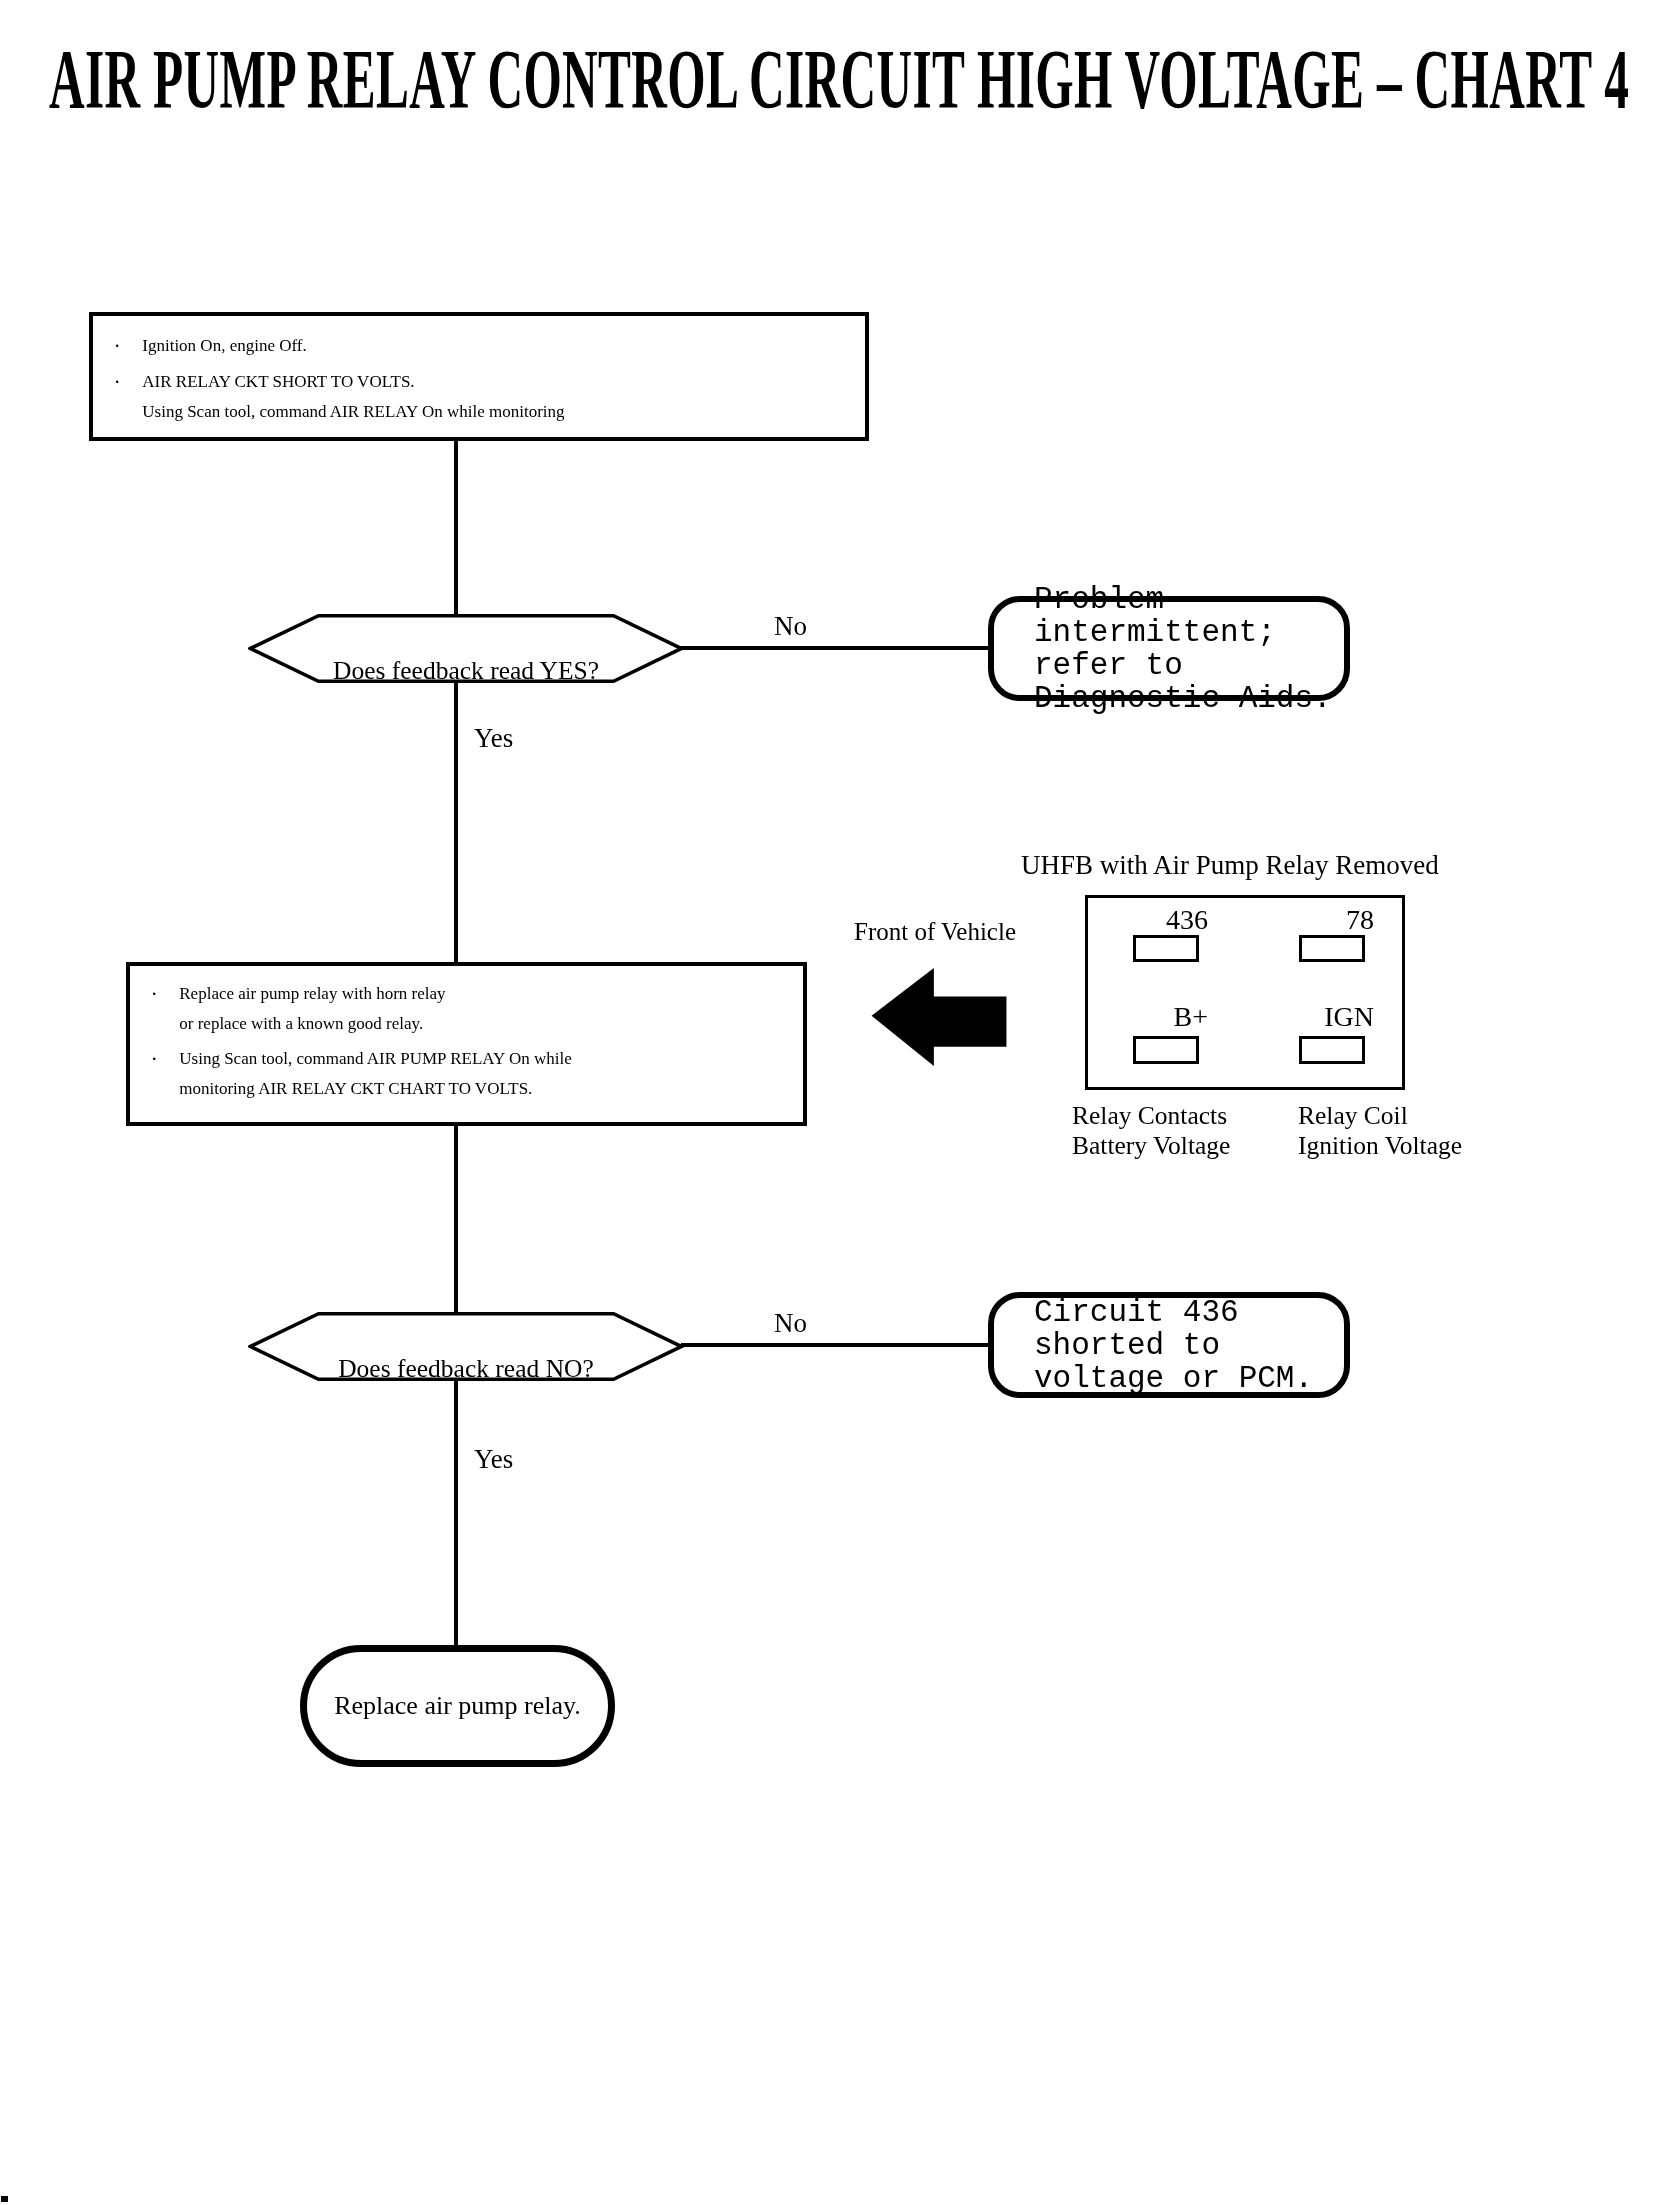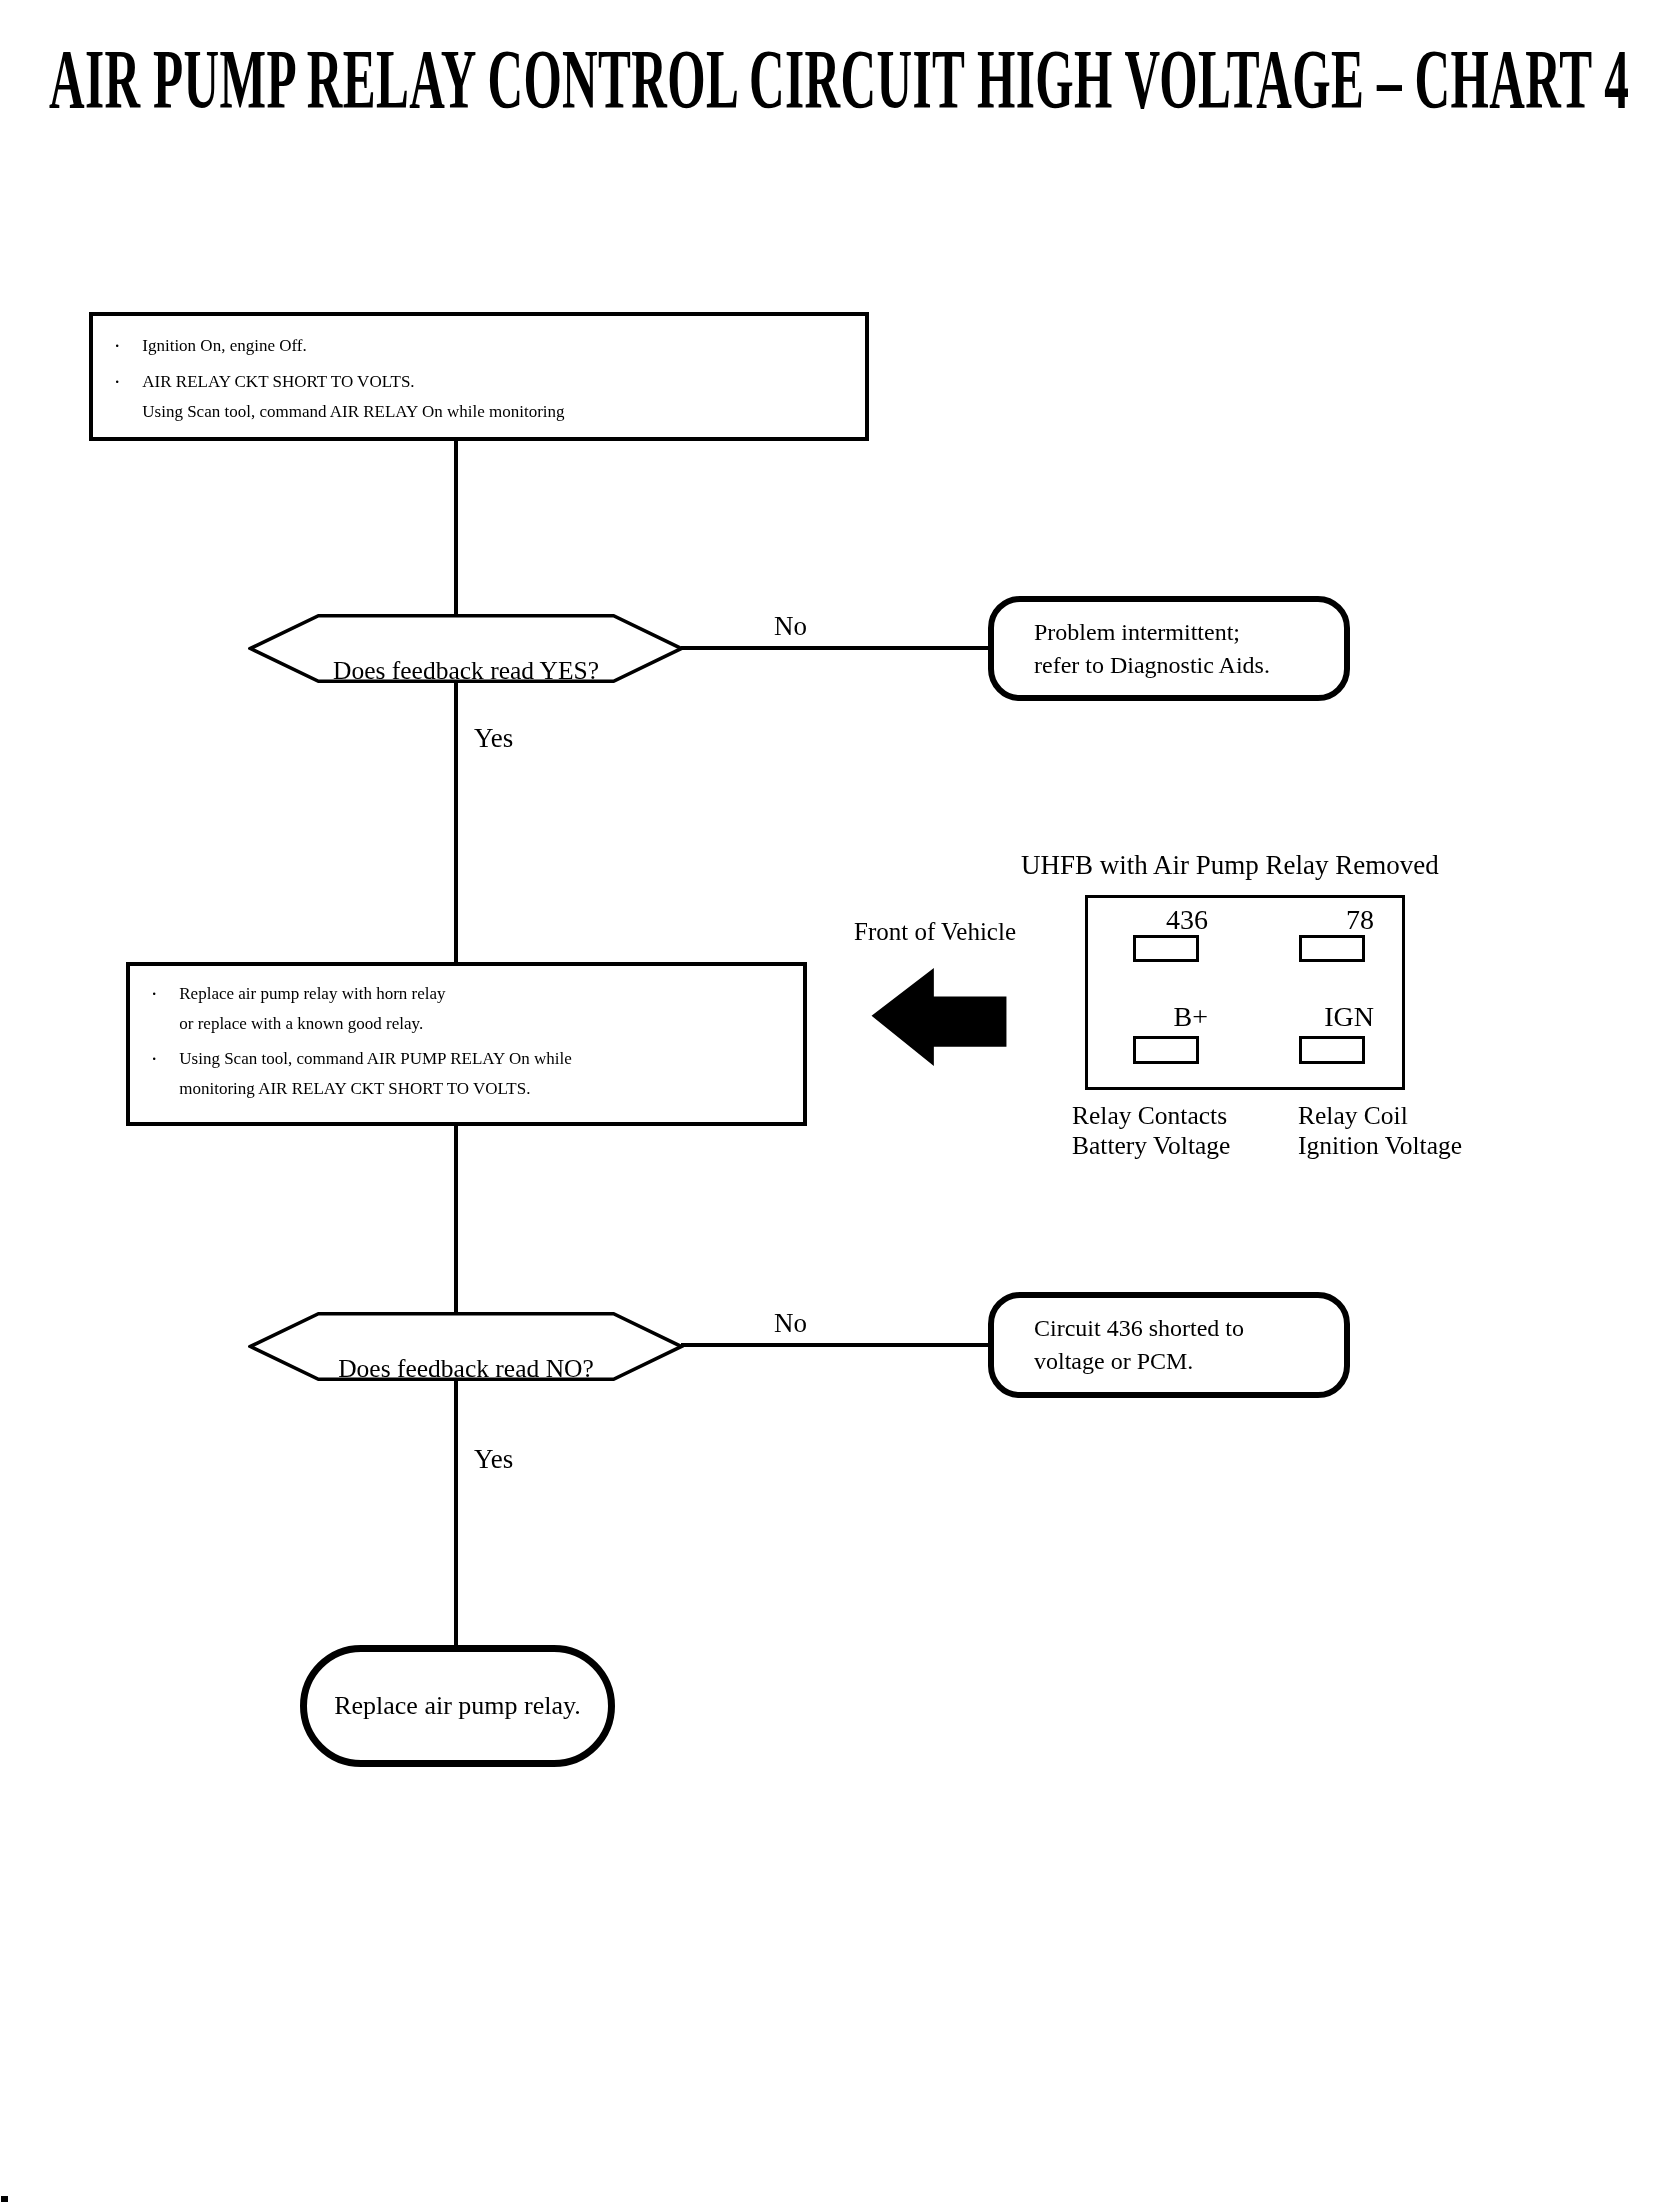--- a/index.html
+++ b/index.html
@@ -23,21 +23,21 @@
   .dot { width:28.6px; font-size:20.7px; line-height:30px; flex:0 0 28.6px; }
   .btext { font-size:17px; line-height:30px; }
   .vline { width:3.6px; background:var(--ink,#000); }
   .hline { height:4.3px; background:var(--ink,#000); }
   .hexwrap { display:flex; align-items:center; justify-content:center; }
   .hexwrap svg { position:absolute; left:0; top:0; }
   .hextext { position:relative; font-size:25.5px; text-align:center;margin-top:44px; }
   .rbox {
     border:6.7px solid var(--ink,#000); border-radius:32px; background:var(--paper,#fff);
     display:flex; flex-direction:column; justify-content:center;
-    padding-left:40px; font-size:24px; line-height:33px;
+    padding-left:40px; font-size:31px; line-height:33px;font-family:Liberation Mono, monospace;
   }
   .stadium {
     border:7.3px solid var(--ink,#000); border-radius:67px; background:var(--paper,#fff);
     display:flex; align-items:center; justify-content:center; font-size:26px;
   }
   .lbl { font-size:27px; white-space:nowrap; }
   .lblc { text-align:center; }
   .inset-title { font-size:27px; text-align:center; white-space:nowrap; }
   .front { font-size:25px; white-space:nowrap; }
   .relaybox { border:3.6px solid var(--ink,#000); background:var(--paper,#fff); }
@@ -126,21 +126,21 @@
         <span class="dot">·</span>
         <div class="btext">
           <div>Replace air pump relay with horn relay</div>
           <div>or replace with a known good relay.</div>
         </div>
       </div>
       <div class="brow" style="margin-top:4.9px;">
         <span class="dot">·</span>
         <div class="btext">
           <div>Using Scan tool, command AIR PUMP RELAY On while</div>
-          <div>monitoring AIR RELAY CKT SHORT TO VOLTS.</div>
+          <div>monitoring AIR RELAY CKT CHART TO VOLTS.</div>
         </div>
       </div>
     </div>
   </div>
 
   <div class="abs vline" style="left:454px; top:1125px; height:188px;"></div>
 
   <div class="abs hexwrap" style="left:248px; top:1311px; width:436px; height:71px;">
     <svg width="436" height="71" viewBox="0 0 718 116">
       <polygon points="4,58 116,4 602,4 714,58 602,112 116,112" fill="#ffffff" stroke="#000000" stroke-width="6"></polygon>

